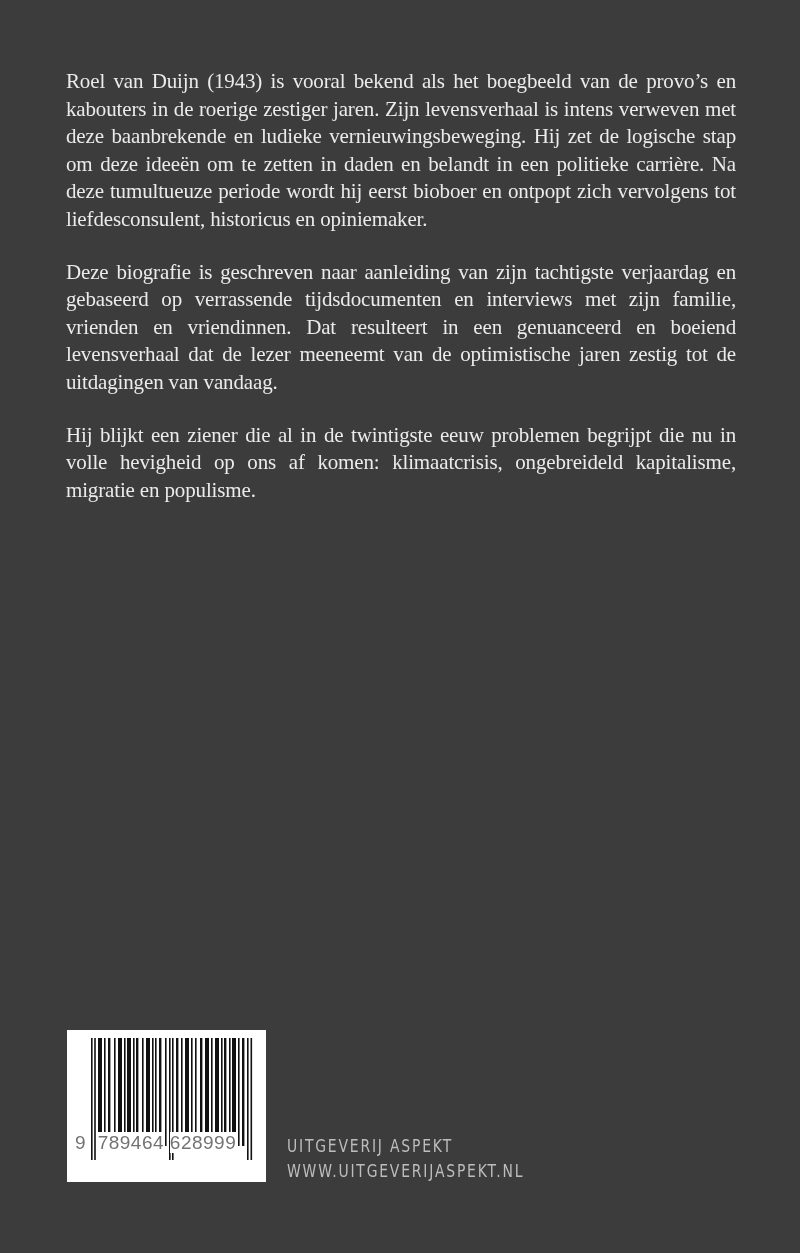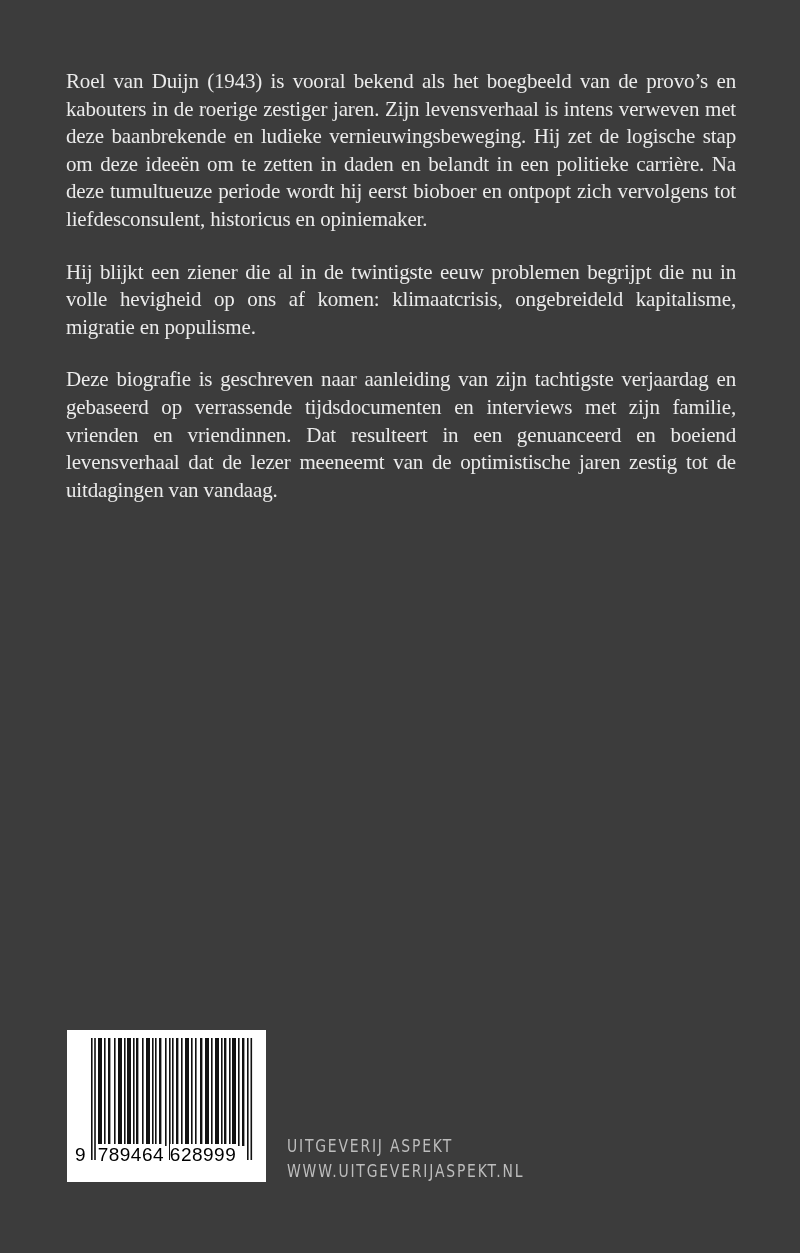--- a/index.html
+++ b/index.html
@@ -31,24 +31,24 @@
     background: #ffffff;
   }
   .bars {
     position: absolute;
     left: 24px; top: 8px;
     width: 166px; height: 122px;
   }
   .bars svg { display: block; }
   .isbn {
     position: absolute;
-    left: 8px; top: 114px;
+    left: 8px; top: 102px;
     font-family: "Liberation Sans", "DejaVu Sans", sans-serif;
     font-size: 19px;
-    color: #000000;
+    color: #737373;
     letter-spacing: 0.5px;
     background: transparent;
     white-space: pre;
   }
   .isbn span { background: #fff; }
   .publisher {
     position: absolute;
     left: 287px; top: 1134px;
     font-family: "DejaVu Sans", sans-serif;
     font-size: 17px;
@@ -58,22 +58,22 @@
     line-height: 25px;
     transform: scaleX(0.82);
     transform-origin: left top;
   }
 </style>
 </head>
 <body>
 
 <div class="blurb">
   <p>Roel van Duijn (1943) is vooral bekend als het boegbeeld van de provo’s en kabouters in de roerige zestiger jaren. Zijn levensverhaal is intens verweven met deze baanbrekende en ludieke vernieuwingsbeweging. Hij zet de logische stap om deze ideeën om te zetten in daden en belandt in een politieke carrière. Na deze tumultueuze periode wordt hij eerst bioboer en ontpopt zich vervolgens tot liefdesconsulent, historicus en opiniemaker.</p>
+  <p>Deze biografie is geschreven naar aanleiding van zijn tachtigste verjaardag en gebaseerd op verrassende tijdsdocumenten en interviews met zijn familie, vrienden en vriendinnen. Dat resulteert in een genuanceerd en boeiend levensverhaal dat de lezer meeneemt van de optimistische jaren zestig tot de uitdagingen van vandaag.</p>
   <p>Hij blijkt een ziener die al in de twintigste eeuw problemen begrijpt die nu in volle hevigheid op ons af komen: klimaatcrisis, ongebreideld kapitalisme, migratie en populisme.</p>
-  <p>Deze biografie is geschreven naar aanleiding van zijn tachtigste verjaardag en gebaseerd op verrassende tijdsdocumenten en interviews met zijn familie, vrienden en vriendinnen. Dat resulteert in een genuanceerd en boeiend levensverhaal dat de lezer meeneemt van de optimistische jaren zestig tot de uitdagingen van vandaag.</p>
 </div>
 
 <div class="barcode-box">
   <div class="bars">
     <svg width="166" height="122" viewBox="0 0 166 122">
       <g fill="#111">
         <rect x="0" y="0" width="1.6" height="122"></rect>
         <rect x="3.2" y="0" width="1.6" height="122"></rect>
         <rect x="7" y="0" width="4" height="108"></rect>
         <rect x="13" y="0" width="1.6" height="108"></rect>

